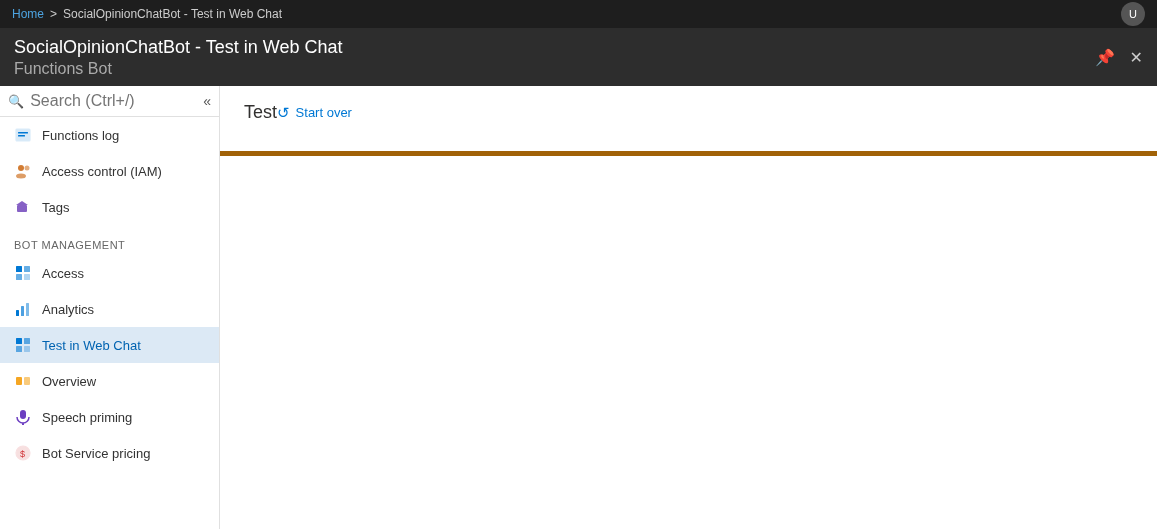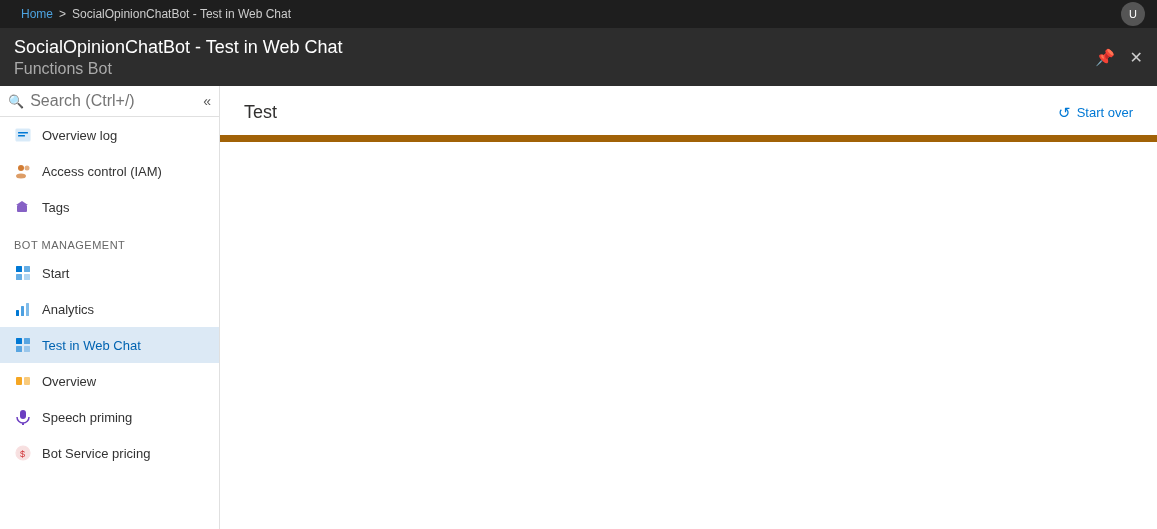--- a/index.html
+++ b/index.html
@@ -9,21 +9,21 @@
     .top-bar {
       background: #1e1e1e;
       color: #ccc;
       font-size: 12px;
       padding: 4px 12px;
       display: flex;
       align-items: center;
       justify-content: space-between;
       height: 28px;
     }
-    .top-bar-breadcrumb { display: flex; align-items: center; gap: 6px; margin-left: 9px; }
+    .top-bar-breadcrumb { display: flex; align-items: center; gap: 6px; }
     .top-bar-breadcrumb a { color: #4da3e0; text-decoration: none; }
     .top-bar-right { display: flex; align-items: center; gap: 8px; }
     .avatar-circle {
       width: 24px; height: 24px; border-radius: 50%;
       background: #555; display: flex; align-items: center; justify-content: center;
       color: #fff; font-size: 11px;
     }
 
     
     .header {
@@ -122,23 +122,22 @@
       flex: 1;
       background: #fff;
       display: flex;
       flex-direction: column;
       overflow: hidden;
     }
 
     .content-header {
       display: flex;
       align-items: center;
-      justify-content: space-between;
-      padding: 16px 24px 12px;
-      border-bottom: 7px solid #a16207;
+      padding: 16px 24px 28px;
+      border-bottom: 5px solid #a16207;
     }
 
     .content-title {
       font-size: 18px;
       font-weight: 400;
       color: #323130;
     }
 
     .start-over-btn {
       background: none;
@@ -198,21 +197,21 @@
 
 
       <div class="sidebar-item">
         <span class="item-icon icon-activity">
           <svg width="16" height="16" viewBox="0 0 16 16" fill="none">
             <rect x="1" y="2" width="14" height="12" rx="1" fill="#0078d4" opacity="0.15" stroke="#0078d4" stroke-width="1.2"></rect>
             <rect x="3" y="5" width="10" height="1.5" rx="0.5" fill="#0078d4"></rect>
             <rect x="3" y="8" width="7" height="1.5" rx="0.5" fill="#0078d4"></rect>
           </svg>
         </span>
-        <span>Overview log</span>
+        <span>Functions log</span>
       </div>
 
       <div class="sidebar-item">
         <span class="item-icon icon-access">
           <svg width="16" height="16" viewBox="0 0 16 16" fill="none">
             <circle cx="6" cy="5" r="3" fill="#c75b00" opacity="0.8"></circle>
             <ellipse cx="6" cy="13" rx="5" ry="2.5" fill="#c75b00" opacity="0.6"></ellipse>
             <circle cx="12" cy="5" r="2.5" fill="#c75b00" opacity="0.5"></circle>
           </svg>
         </span>
@@ -233,21 +232,21 @@
 
       <div class="sidebar-item">
         <span class="item-icon icon-build">
           <svg width="16" height="16" viewBox="0 0 16 16" fill="none">
             <rect x="1" y="1" width="6" height="6" rx="0.5" fill="#0078d4"></rect>
             <rect x="9" y="1" width="6" height="6" rx="0.5" fill="#0078d4" opacity="0.6"></rect>
             <rect x="1" y="9" width="6" height="6" rx="0.5" fill="#0078d4" opacity="0.6"></rect>
             <rect x="9" y="9" width="6" height="6" rx="0.5" fill="#0078d4" opacity="0.3"></rect>
           </svg>
         </span>
-        <span>Start</span>
+        <span>Access</span>
       </div>
 
       <div class="sidebar-item">
         <span class="item-icon icon-analytics">
           <svg width="16" height="16" viewBox="0 0 16 16" fill="none">
             <rect x="1" y="9" width="3" height="6" rx="0.5" fill="#0078d4"></rect>
             <rect x="6" y="5" width="3" height="10" rx="0.5" fill="#0078d4" opacity="0.7"></rect>
             <rect x="11" y="2" width="3" height="13" rx="0.5" fill="#0078d4" opacity="0.5"></rect>
           </svg>
         </span>

